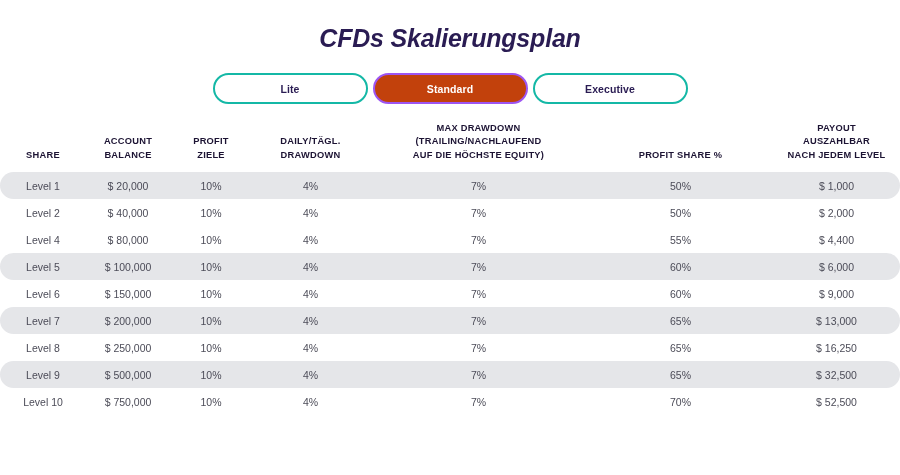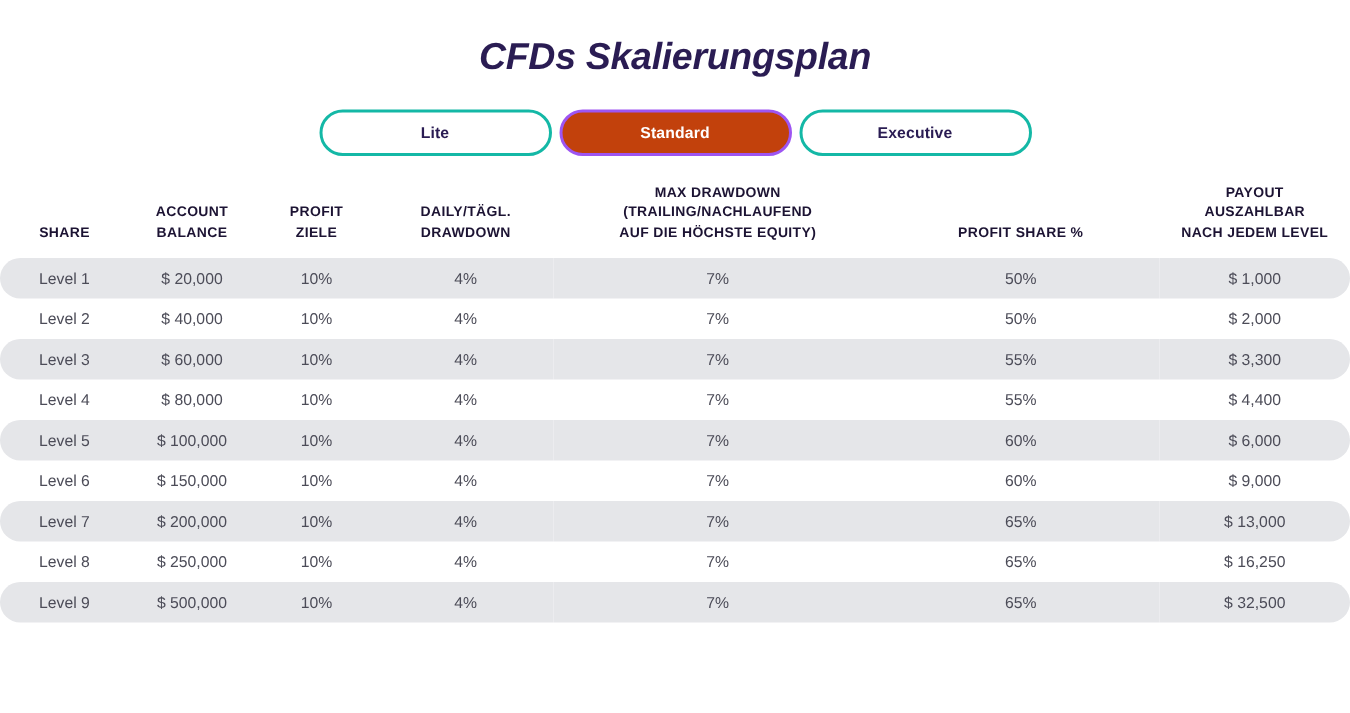--- a/index.html
+++ b/index.html
@@ -158,29 +158,20 @@
       </tr>
       <tr class="">
         <td>Level 2</td>
         <td>$ 40,000</td>
         <td>10%</td>
         <td>4%</td>
         <td>7%</td>
         <td>50%</td>
         <td>$ 2,000</td>
       </tr>
-      <tr class="striped">
-        <td>Level 3</td>
-        <td>$ 60,000</td>
-        <td>10%</td>
-        <td>4%</td>
-        <td>7%</td>
-        <td>55%</td>
-        <td>$ 3,300</td>
-      </tr>
       <tr class="">
         <td>Level 4</td>
         <td>$ 80,000</td>
         <td>10%</td>
         <td>4%</td>
         <td>7%</td>
         <td>55%</td>
         <td>$ 4,400</td>
       </tr>
       <tr class="striped">
@@ -221,14 +212,23 @@
       </tr>
       <tr class="striped">
         <td>Level 9</td>
         <td>$ 500,000</td>
         <td>10%</td>
         <td>4%</td>
         <td>7%</td>
         <td>65%</td>
         <td>$ 32,500</td>
       </tr>
+      <tr class="">
+        <td>Level 10</td>
+        <td>$ 750,000</td>
+        <td>10%</td>
+        <td>4%</td>
+        <td>7%</td>
+        <td>70%</td>
+        <td>$ 52,500</td>
+      </tr>
     </tbody>
 </table>
 
 </body></html>

